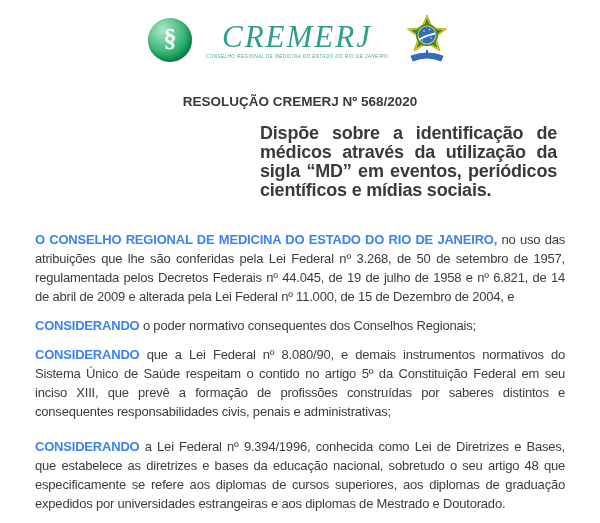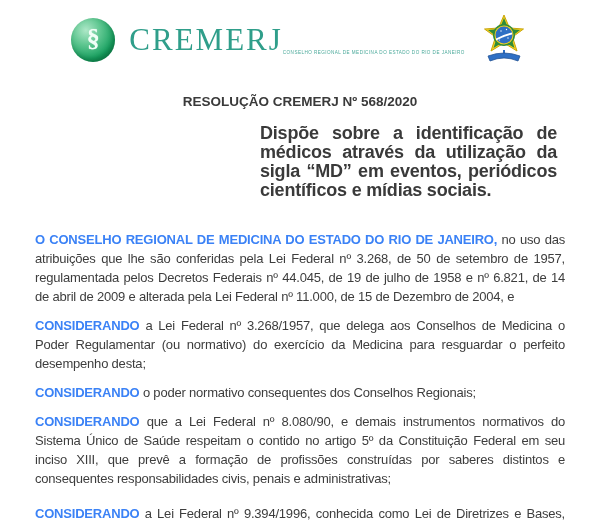--- a/index.html
+++ b/index.html
@@ -24,21 +24,21 @@
     display:flex;align-items:center;justify-content:center;
     box-shadow:inset -2px -3px 5px rgba(0,60,30,.35);
     flex:0 0 auto;
   }
   .logo-glyph{
     color:#f2fff7;font-family:"Liberation Serif",serif;
     font-size:26px;line-height:1;font-weight:bold;
     text-shadow:0 0 1px rgba(255,255,255,.6);
     transform:translateY(-1px);
   }
-  .wordmark-block{display:flex;flex-direction:row;align-items:flex-end;}
+  .wordmark-block{display:flex;flex-direction:column;align-items:center;font-style:italic;}
   .wordmark{
     font-family:"Liberation Serif", serif;
     font-size:31px;line-height:30px;
     letter-spacing:2px;
     color:#2f9e8a;
     font-weight:400;
   }
   .header-subtitle{
     font-size:4.6px;letter-spacing:.45px;
     color:#4aa99a;white-space:nowrap;
@@ -119,23 +119,20 @@
 
   <div class="doc">
     <div class="doc-title">RESOLUÇÃO CREMERJ Nº 568/2020</div>
 
     <div class="ementa">Dispõe sobre a identificação de médicos através da utilização da sigla “MD” em eventos, periódicos científicos e mídias sociais.</div>
 
     <div class="para first">
       <span class="lead">O CONSELHO REGIONAL DE MEDICINA DO ESTADO DO RIO DE JANEIRO,</span><span> no uso das atribuições que lhe são conferidas pela Lei Federal nº 3.268, de 50 de setembro de 1957, regulamentada pelos Decretos Federais nº 44.045, de 19 de julho de 1958 e nº 6.821, de 14 de abril de 2009 e alterada pela Lei Federal nº 11.000, de 15 de Dezembro de 2004, e</span>
     </div>
 
-    <div class="para">
-      <span class="lead">CONSIDERANDO</span><span> a Lei Federal nº 3.268/1957, que delega aos Conselhos de Medicina o Poder Regulamentar (ou normativo) do exercício da Medicina para resguardar o perfeito desempenho desta;</span>
-    </div>
 
     <div class="para">
       <span class="lead">CONSIDERANDO</span><span> o poder normativo consequentes dos Conselhos Regionais;</span>
     </div>
 
     <div class="para">
       <span class="lead">CONSIDERANDO</span><span> que a Lei Federal nº 8.080/90, e demais instrumentos normativos do Sistema Único de Saúde respeitam o contido no artigo 5º da Constituição Federal em seu inciso XIII, que prevê a formação de profissões construídas por saberes distintos e consequentes responsabilidades civis, penais e administrativas;</span>
     </div>
 
     <div class="para last">

